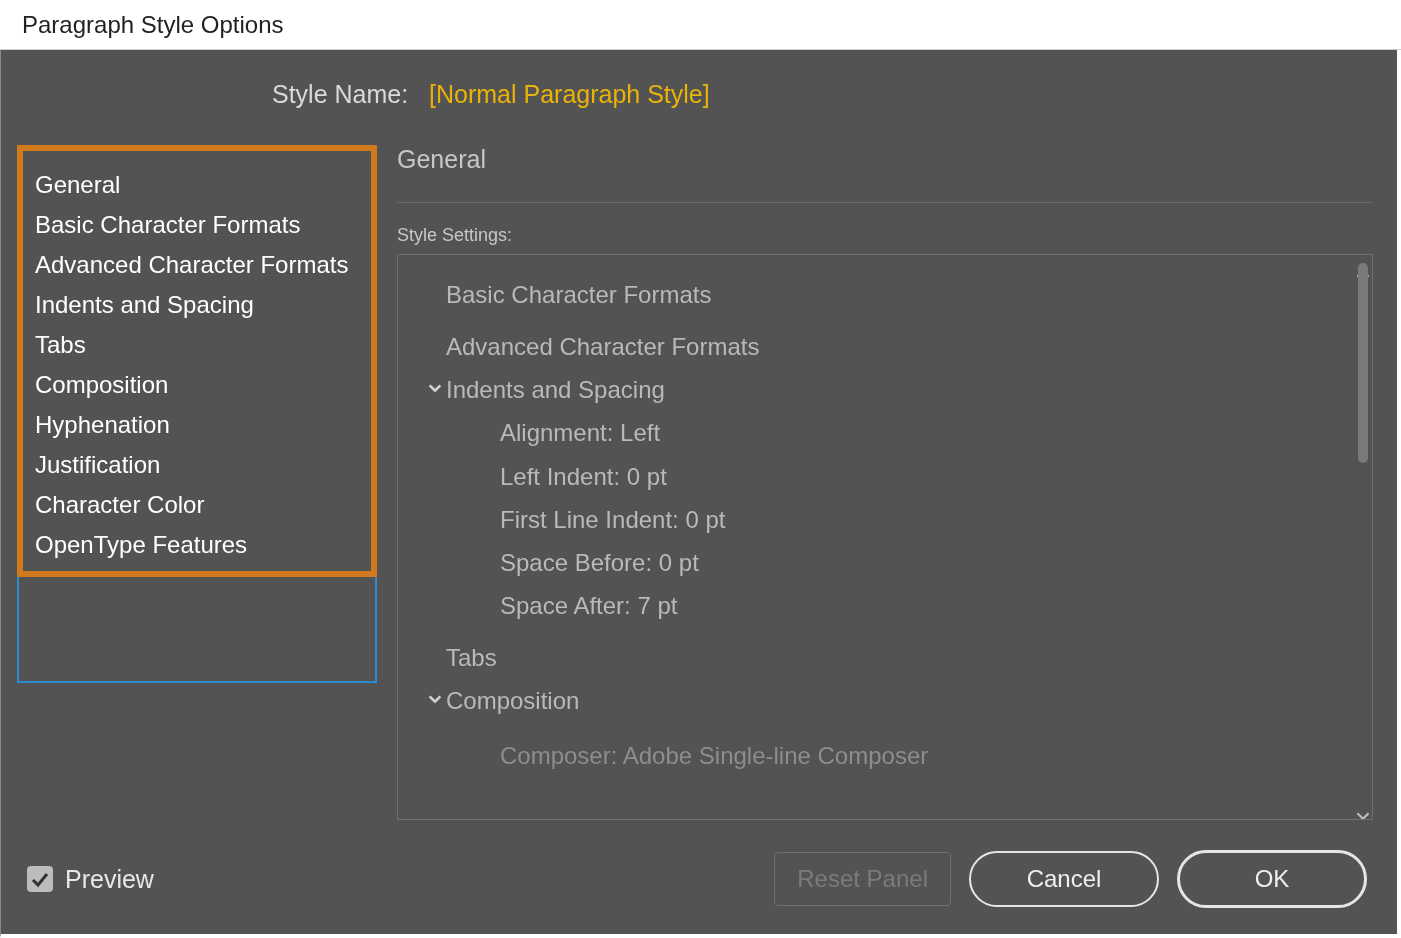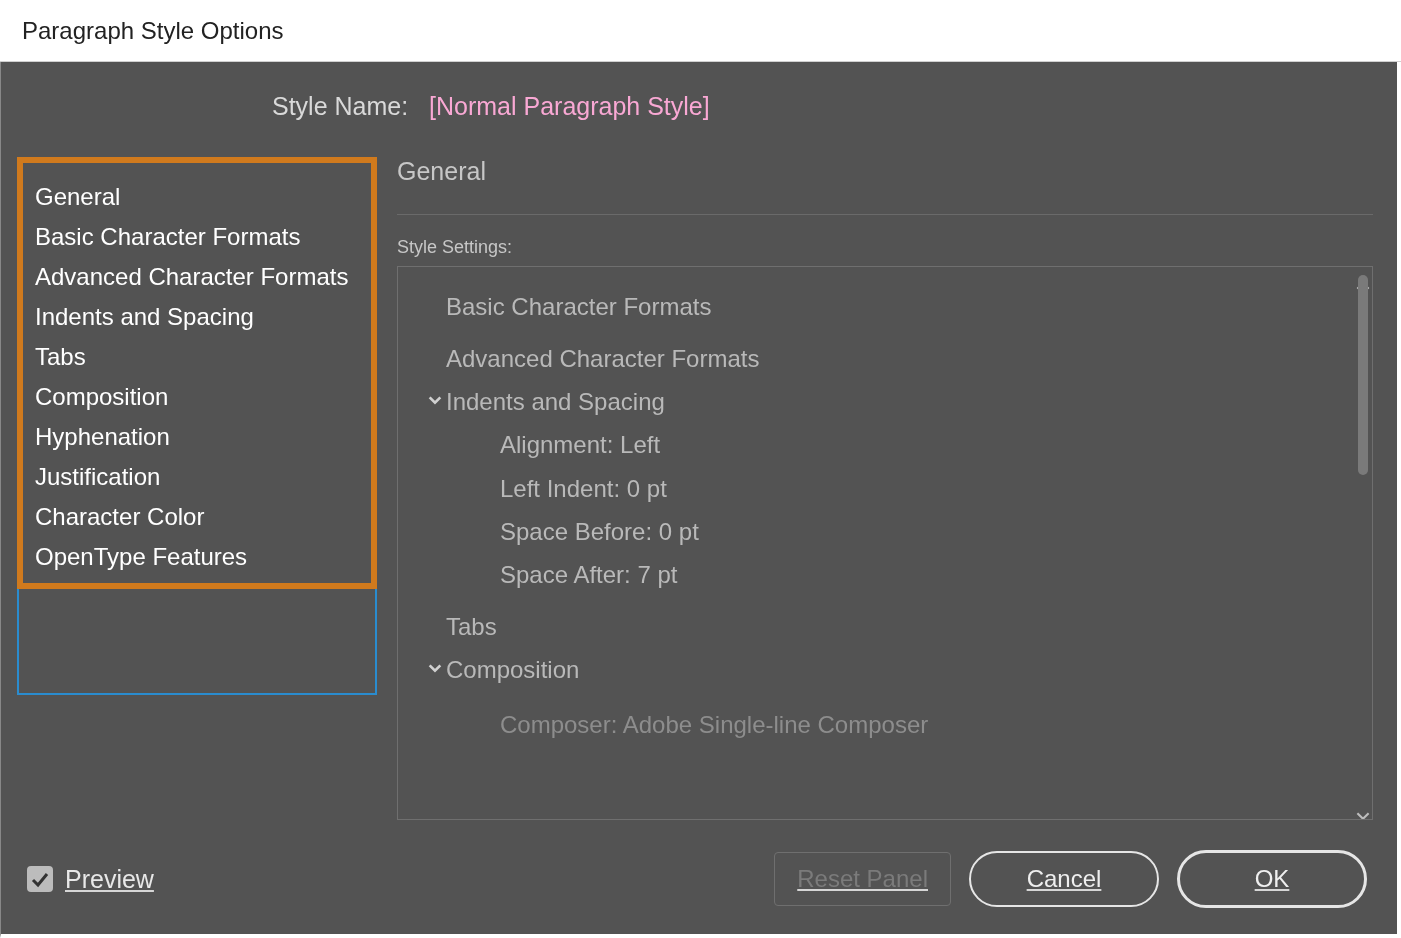--- a/index.html
+++ b/index.html
@@ -1,20 +1,20 @@
 <!DOCTYPE html>
 <html><head>
 <meta charset="utf-8">
 <style>
   * { box-sizing: border-box; margin: 0; padding: 0; }
   html, body { width: 1401px; height: 938px; font-family: "Segoe UI", Arial, sans-serif; }
   body { background: #fff; display: flex; flex-direction: column; }
 
   .titlebar {
-    height: 62px;
+    height: 50px;
     background: #ffffff;
     display: flex;
     align-items: center;
     padding: 0 22px;
     border-bottom: 1px solid #d0d0d0;
     font-size: 24px;
     color: #222;
   }
 
   .dialog-body {
@@ -30,21 +30,21 @@
     border-left: 1px solid #888;
     border-bottom: 4px solid #fff;
   }
 
   .style-name-row {
     padding-left: 255px;
     margin-bottom: 36px;
     font-size: 25px;
     color: #d9d9d9;
   }
-  .style-name-row .val { color: #f9a8d4; }
+  .style-name-row .val { color: #eab308; }
 
   .main-row {
     flex: 1;
     display: flex;
     gap: 20px;
     min-height: 0;
   }
 
   .category-box {
     width: 360px;
@@ -143,21 +143,20 @@
     color:#bdbdbd;
   }
   .scroll-arrow.up { top:0; }
   .scroll-arrow.down { bottom:0; }
 
   .footer {
     display:flex;
     align-items:center;
     padding: 30px 14px 14px 10px;
     gap: 18px;
-    text-decoration: underline;
   }
   .preview-check {
     display:flex;
     align-items:center;
     gap:12px;
     font-size:25px;
     color:#e8e8e8;
     cursor:pointer;
   }
   .chk {
@@ -243,20 +242,21 @@
                 <span>Advanced Character Formats</span>
               </span></div>
             <div class="row indent1"><span style="display: inline-flex; align-items: center; margin-left: -26px;">
                 <span class="caret"><svg viewBox="0 0 12 12">
                     <path d="M2 4 L6 8 L10 4" fill="none" stroke="currentColor" stroke-width="2"></path>
                   </svg></span>
                 <span>Indents and Spacing</span>
               </span></div>
             <div class="row indent2">Alignment: Left</div>
             <div class="row indent2">Left Indent: 0 pt</div>
+            <div class="row indent2">First Line Indent: 0 pt</div>
             <div class="row indent2">Space Before: 0 pt</div>
             <div class="row indent2">Space After: 7 pt</div>
             <div class="row indent1"><span style="display: inline-flex; align-items: center; margin-left: -26px;">
                 <span class="caret"></span>
                 <span>Tabs</span>
               </span></div>
             <div class="row indent1"><span style="display: inline-flex; align-items: center; margin-left: -26px;">
                 <span class="caret"><svg viewBox="0 0 12 12">
                     <path d="M2 4 L6 8 L10 4" fill="none" stroke="currentColor" stroke-width="2"></path>
                   </svg></span>

